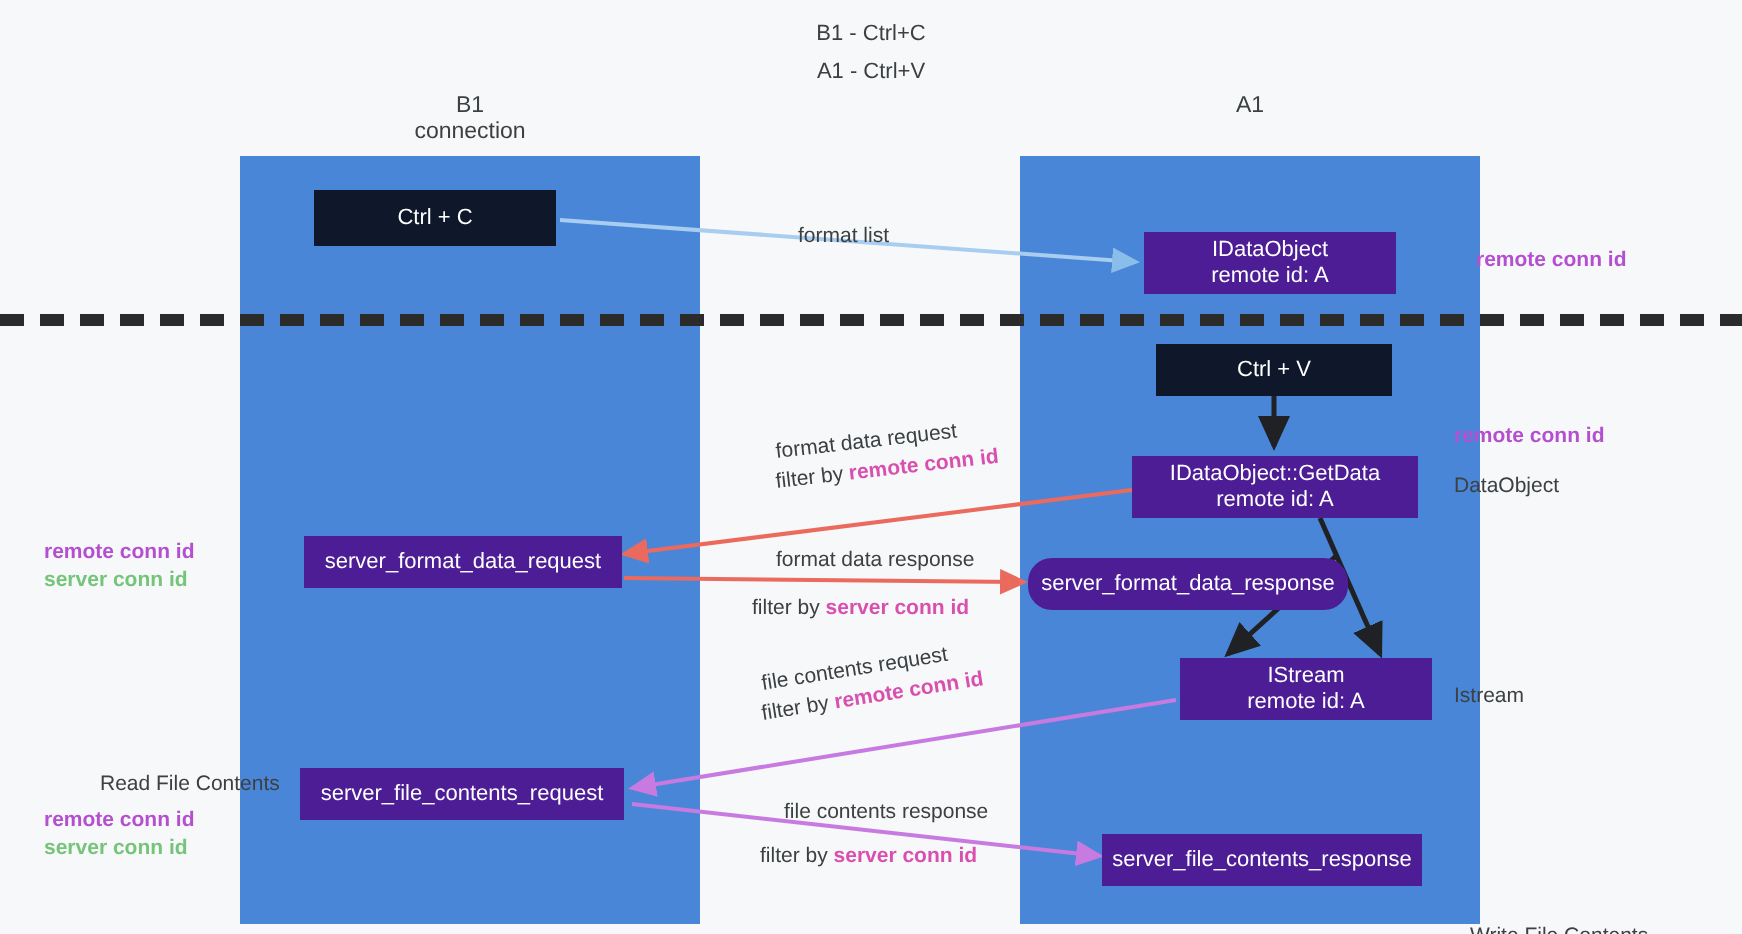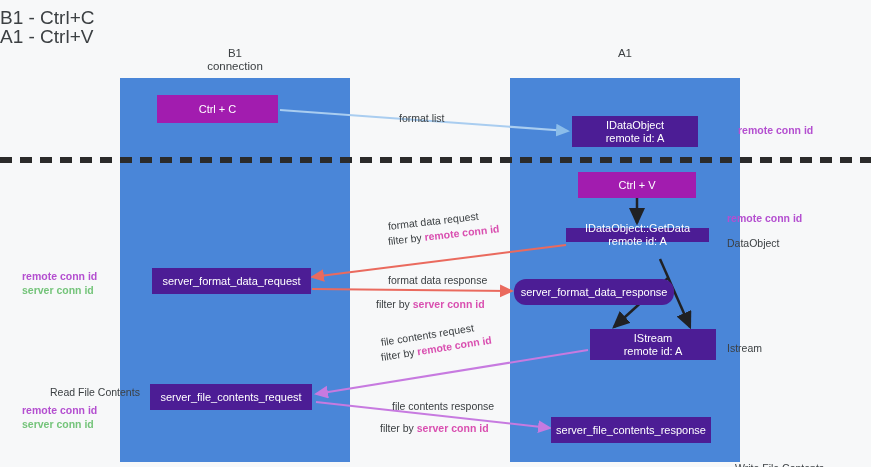--- a/index.html
+++ b/index.html
@@ -30,39 +30,39 @@
   .lane-title {
     position: absolute;
     text-align: center;
     color: #3c4043;
     font-size: 11.5px;
     line-height: 13px;
   }
   .title {
     position: absolute;
     width: 871px;
-    text-align: left;
+    text-align: center;
     color: #3c4043;
-    font-size: 19px;
+    font-size: 11px;
     line-height: 19px;
     top: 8px;
   }
   .node {
     position: absolute;
     display: flex;
     flex-direction: column;
     align-items: center;
     justify-content: center;
     color: #ffffff;
     font-size: 11px;
     line-height: 13px;
     text-align: center;
     box-sizing: border-box;
   }
-  .node.green { background: #a21caf; }
+  .node.green { background: #0f172a; }
   .node.orange { background: #4c1d95; }
   .edge-label {
     position: absolute;
     font-size: 10.5px;
     line-height: 13px;
     color: #3c4043;
     white-space: nowrap;
   }
   .side-label {
     position: absolute;
@@ -140,21 +140,21 @@
 
   <div class="node orange" style="left:572px; top:116px; width:126px; height:31px;">
     <span>IDataObject</span>
     <span>remote id: A</span>
   </div>
 
   <div class="node green" style="left:578px; top:172px; width:118px; height:26px;">
     <span>Ctrl + V</span>
   </div>
 
-  <div class="node orange" style="left:566px; top:228px; width:143px; height:14px;">
+  <div class="node orange" style="left:566px; top:228px; width:143px; height:31px;">
     <span>IDataObject::GetData</span>
     <span>remote id: A</span>
   </div>
 
   <div class="node orange" style="left:152px; top:268px; width:159px; height:26px;">
     <span>server_format_data_request</span>
   </div>
 
   <div class="node orange" style="left:514px; top:279px; width:160px; height:26px;border-radius:12px;">
     <span>server_format_data_response</span>

